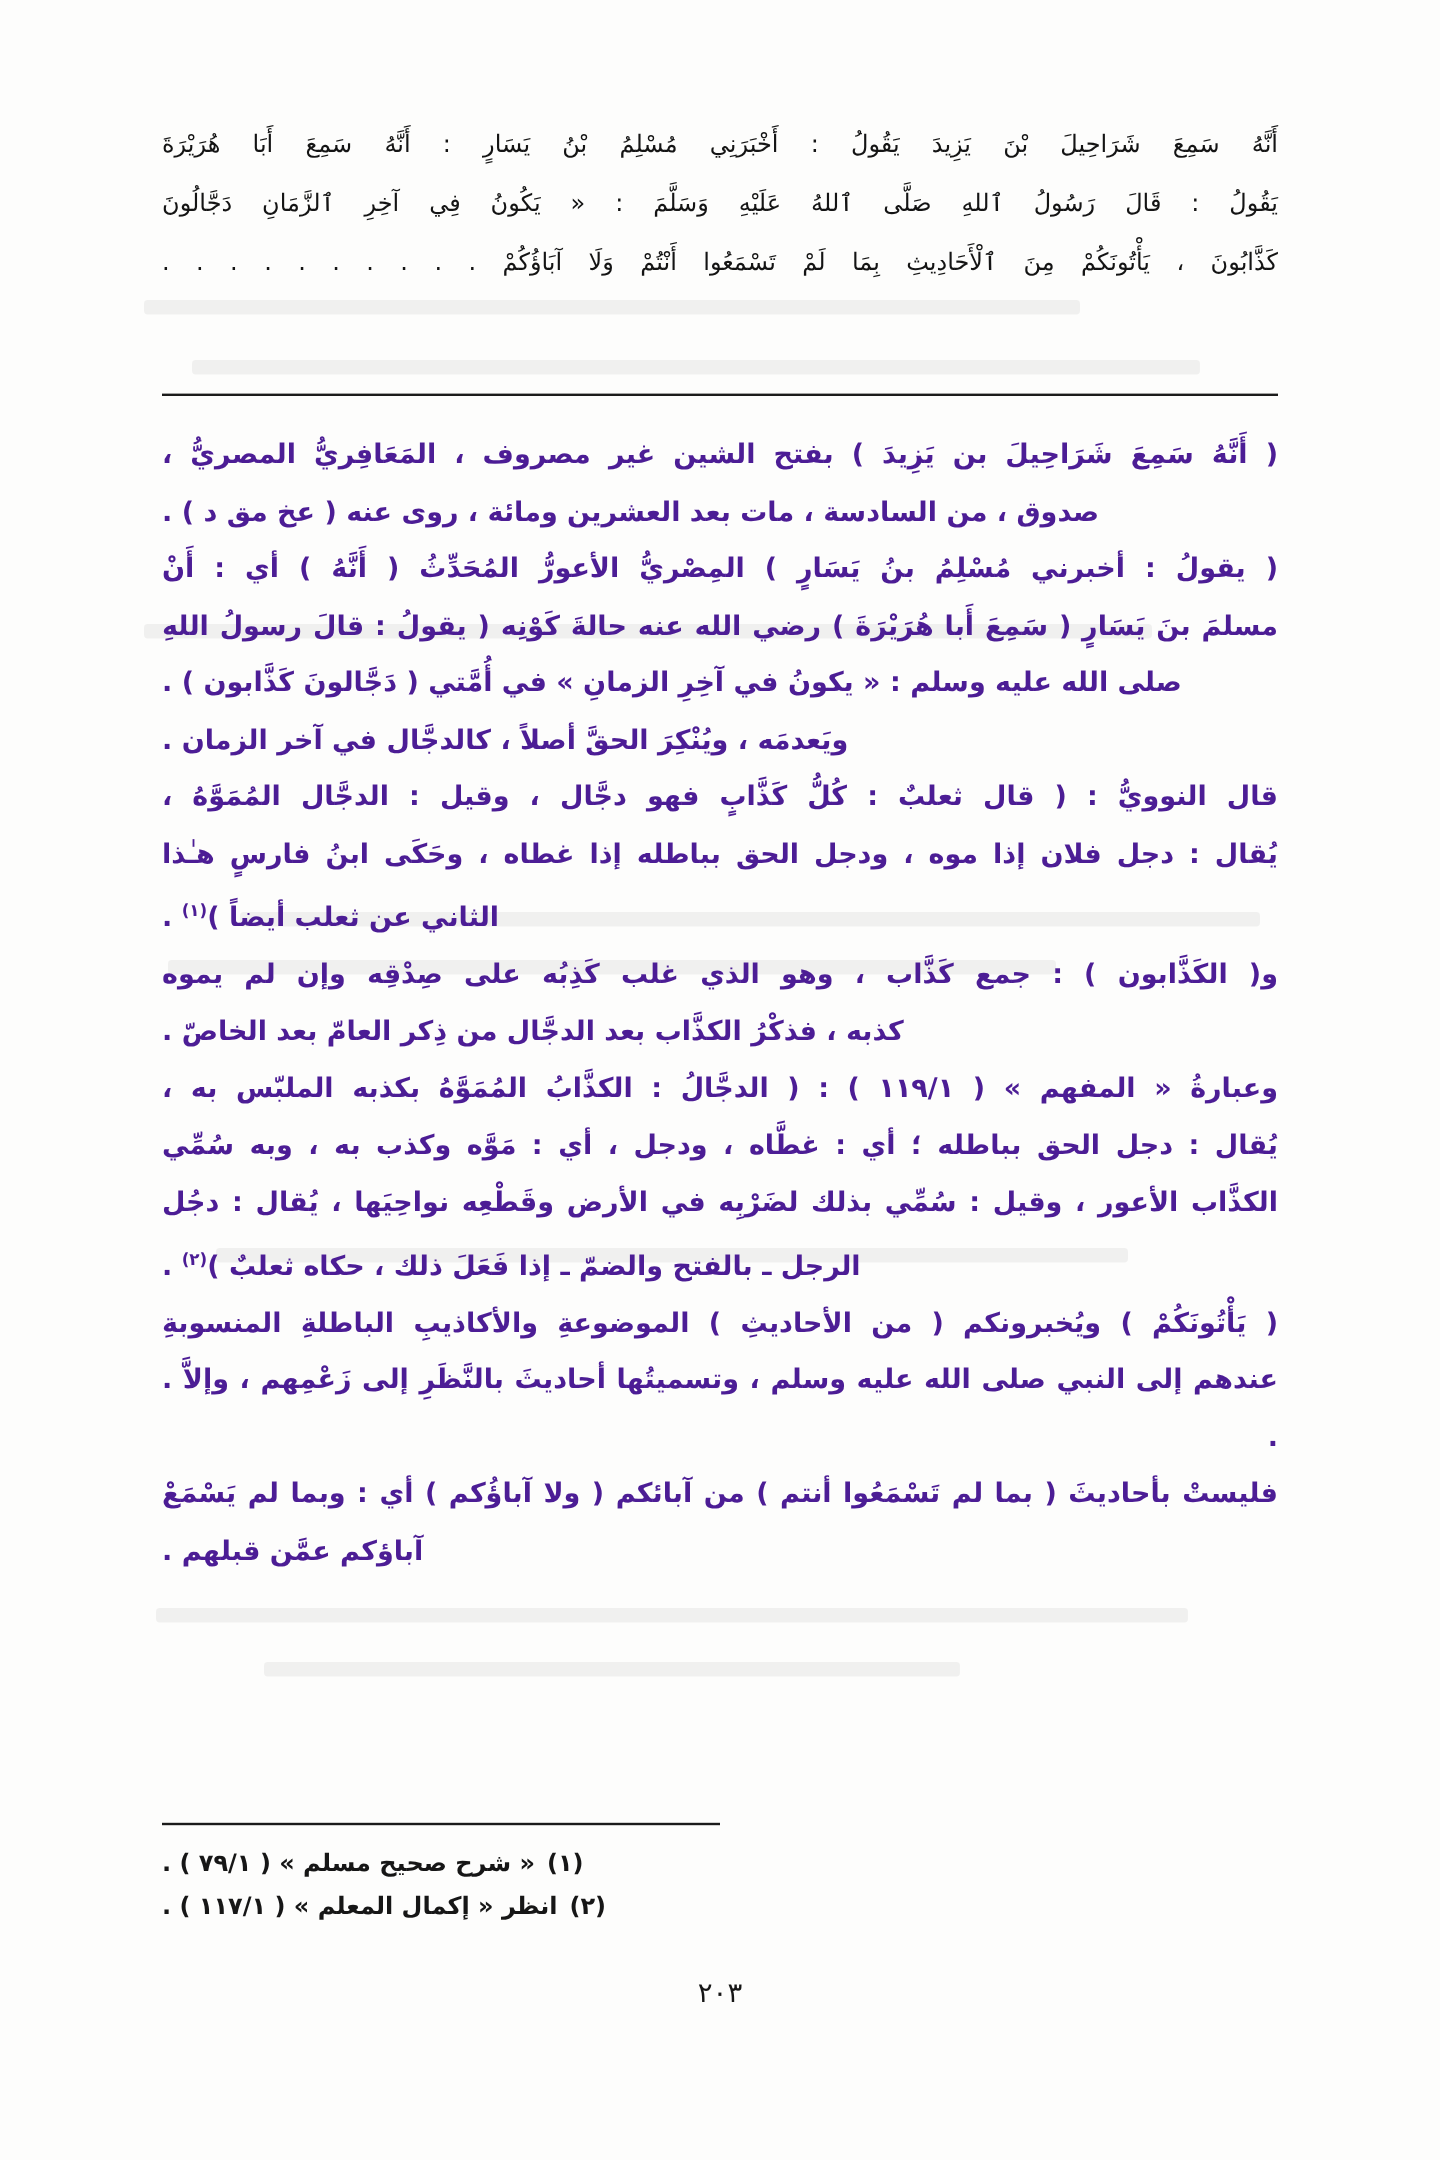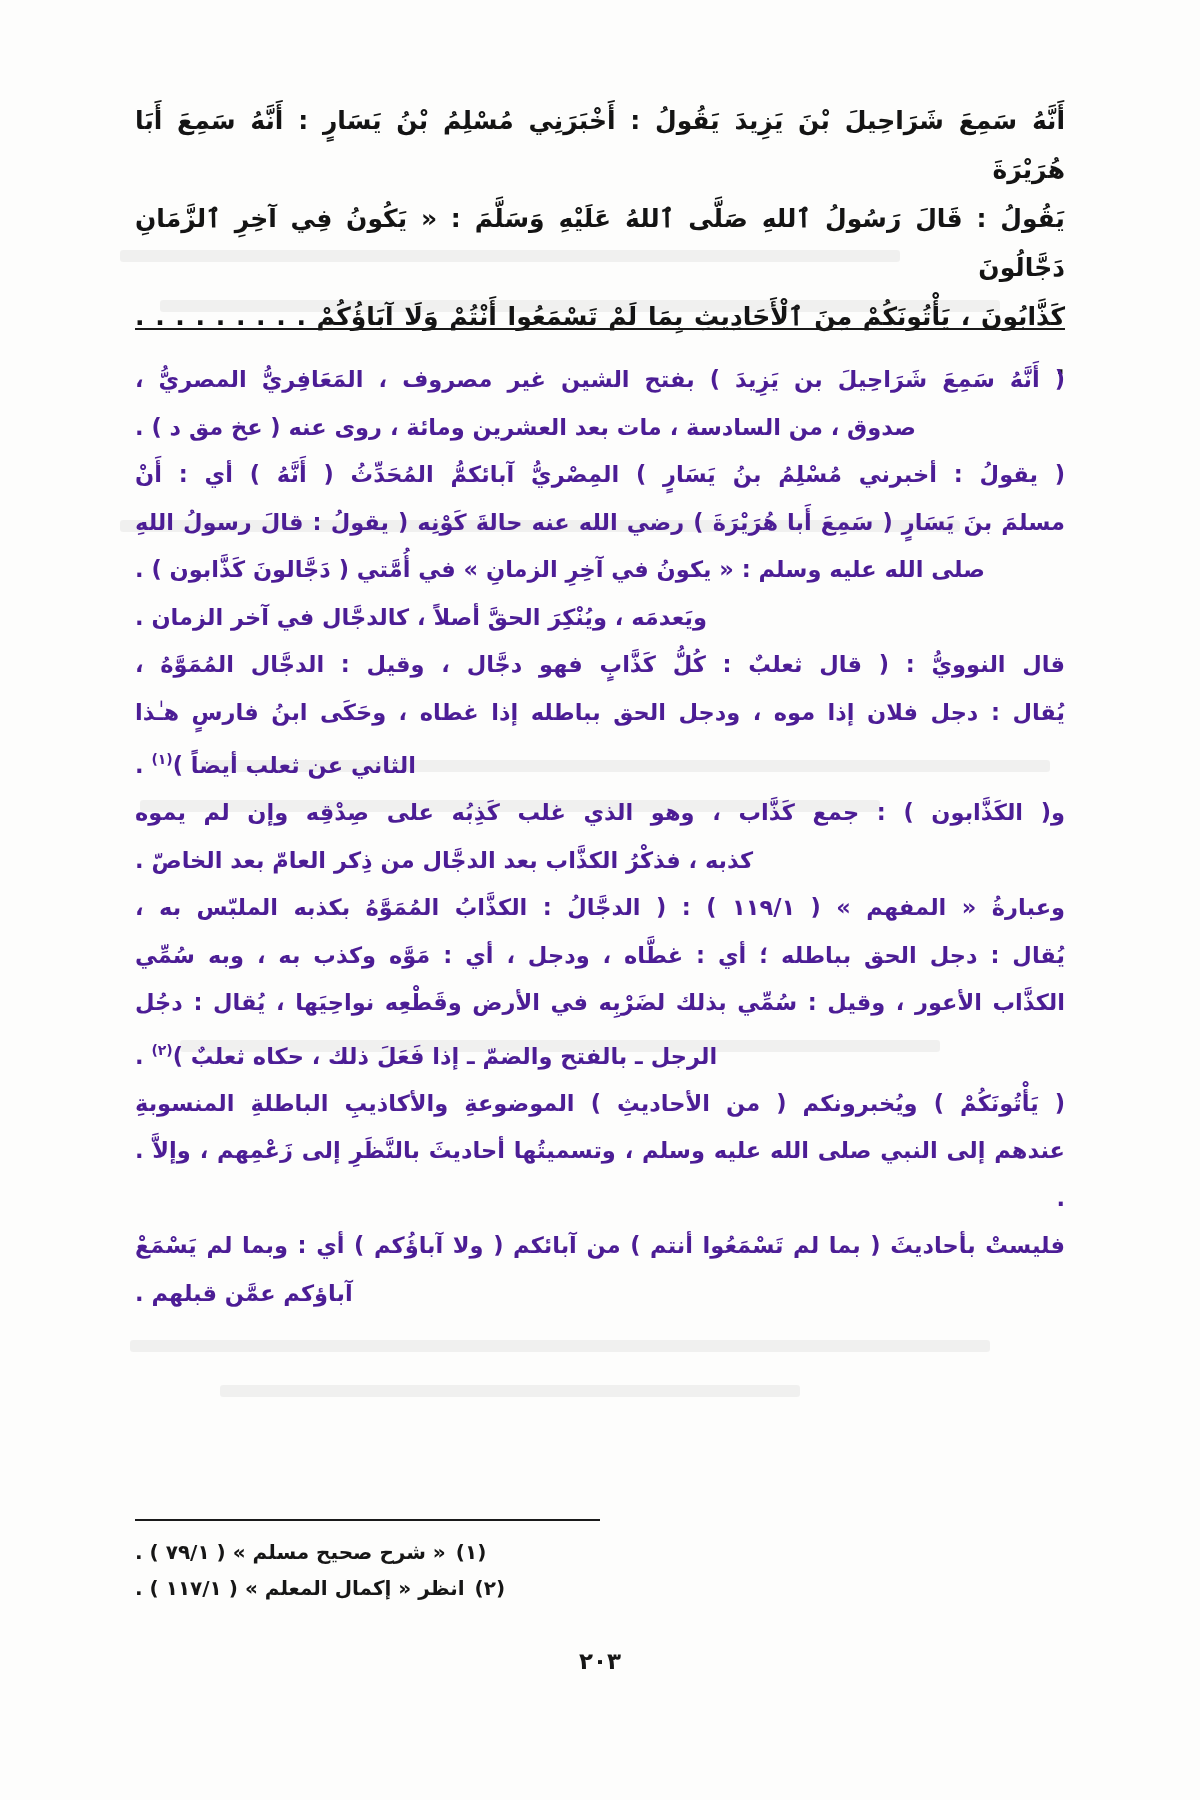--- a/index.html
+++ b/index.html
@@ -46,24 +46,24 @@
     right: 135px;
     left: 135px;
   }
 
   
   .matn {
     top: 96px;
     text-align: justify;
     text-align-last: justify;
     direction: rtl;
-    font-size: 25px;
+    font-size: 20px;
     line-height: 49px;
     color: #141414;
-    font-weight: 700;
+    font-weight: 400;
     letter-spacing: 0px;
     word-spacing: 1px;
   }
   .matn p {
     margin: 0;
     text-align: justify;
     text-align-last: justify;
   }
   .matn .last-line {
     text-align-last: justify;
@@ -132,21 +132,21 @@
     display: inline-block;
     margin-left: 10px;
   }
   .page-number {
     position: absolute;
     left: 0;
     right: 0;
     top: 1648px;
     text-align: center;
     font-size: 23px;
-    font-weight: 700;
+    font-weight: 400;
     color: #161616;
     direction: rtl;
   }
 </style>
 </head>
 <body>
 
 <div class="page">
 
   <div class="bleed-through" aria-hidden="true">
@@ -168,21 +168,21 @@
       <p class="last-line">كَذَّابُونَ ، يَأْتُونَكُمْ مِنَ ٱلْأَحَادِيثِ بِمَا لَمْ تَسْمَعُوا أَنْتُمْ وَلَا آبَاؤُكُمْ . . . . . . . . . .</p>
     </div>
 
     <div class="rule"></div>
 
     <div class="text-col sharh">
 
       <p>( أَنَّهُ سَمِعَ شَرَاحِيلَ بن يَزِيدَ ) بفتح الشين غير مصروف ، المَعَافِريُّ المصريُّ ،</p>
       <p class="tail">صدوق ، من السادسة ، مات بعد العشرين ومائة ، روى عنه ( عخ مق د ) .</p>
 
-      <p>( يقولُ : أخبرني مُسْلِمُ بنُ يَسَارٍ ) المِصْريُّ آبائكمُّ المُحَدِّثُ ( أَنَّهُ ) أي : أَنْ</p>
+      <p>( يقولُ : أخبرني مُسْلِمُ بنُ يَسَارٍ ) المِصْريُّ الأعورُّ المُحَدِّثُ ( أَنَّهُ ) أي : أَنْ</p>
       <p>مسلمَ بنَ يَسَارٍ ( سَمِعَ أَبا هُرَيْرَةَ ) رضي الله عنه حالةَ كَوْنِه ( يقولُ : قالَ رسولُ اللهِ</p>
       <p class="tail">صلى الله عليه وسلم : « يكونُ في آخِرِ الزمانِ » في أُمَّتي ( دَجَّالونَ كَذَّابون ) .</p>
 
       <p class="tail">ويَعدمَه ، ويُنْكِرَ الحقَّ أصلاً ، كالدجَّال في آخر الزمان .</p>
 
       <p>قال النوويُّ : ( قال ثعلبٌ : كُلُّ كَذَّابٍ فهو دجَّال ، وقيل : الدجَّال المُمَوَّهُ ،</p>
       <p>يُقال : دجل فلان إذا موه ، ودجل الحق بباطله إذا غطاه ، وحَكَى ابنُ فارسٍ هـٰذا</p>
       <p class="tail"><span>الثاني عن ثعلب أيضاً )</span><sup class="fn">(١)</sup><span> .</span></p>
 
       <p>و( الكَذَّابون ) : جمع كَذَّاب ، وهو الذي غلب كَذِبُه على صِدْقِه وإن لم يموه</p>

